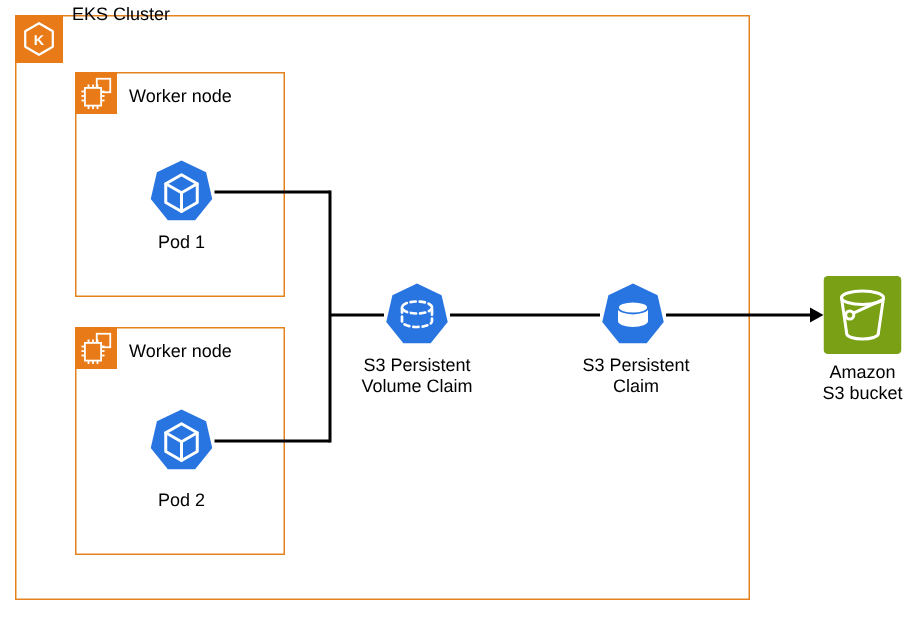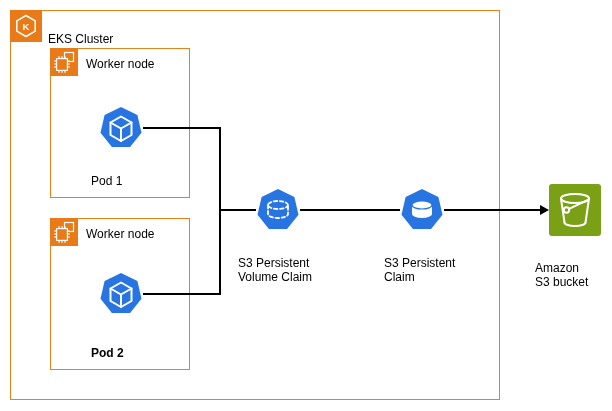--- a/index.html
+++ b/index.html
@@ -4,21 +4,21 @@
 <style>
   html,body{margin:0;padding:0;background:#fff;}
   .canvas{
     position:relative;width:612px;height:411px;background:var(--background,#fff);
     font-family:"Liberation Sans",sans-serif;color:var(--text-black,#000);
     overflow:hidden;
   }
   .box{position:absolute;box-sizing:border-box;border:1px solid var(--orange-border,#E2831E);background:transparent;}
   .badge{position:absolute;line-height:0;}
   .label{position:absolute;font-size:12px;line-height:14px;color:var(--text-black,#000);white-space:nowrap;}
-  .label.center{text-align:left;white-space:normal;margin-top:20px;}
+  .label.center{text-align:center;white-space:normal;}
   .edge{position:absolute;background:var(--edge-black,#000);}
   .edge.h{height:1.5px;}
   .edge.v{width:1.5px;}
   .arrowhead{
     position:absolute;width:0;height:0;
     border-top:5.5px solid transparent;border-bottom:5.5px solid transparent;
     border-left:9px solid var(--edge-black,#000);
   }
   .icon-svg{display:block;}
 </style>
@@ -28,21 +28,21 @@
 <div class="canvas">
 
   <div class="box" style="left:10px;top:10px;width:490px;height:390px;"></div>
   <div class="badge" style="left:10px;top:10px;">
     <svg class="icon-svg" width="32" height="32" viewBox="0 0 32 32">
       <rect width="32" height="32" style="fill:var(--orange-icon,#E87B17)"></rect>
       <polygon points="16,5.5 25.2,10.8 25.2,21.2 16,26.5 6.8,21.2 6.8,10.8" fill="none" stroke="#fff" stroke-width="1.5" stroke-linejoin="round"></polygon>
       <text x="16" y="19.8" font-size="9.5" font-weight="bold" fill="#fff" text-anchor="middle">K</text>
     </svg>
   </div>
-  <div class="label" style="left:48px;top:32px;">EKS Cluster</div>
+  <div class="label" style="left:48px;top:2px;">EKS Cluster</div>
 
   <div class="box" style="left:50px;top:48px;width:140px;height:150px;"></div>
   <div class="badge" style="left:50px;top:48px;">
     <svg class="icon-svg" width="28" height="28" viewBox="0 0 28 28">
       <rect width="28" height="28" style="fill:var(--orange-icon,#E87B17)"></rect>
       <rect x="14.5" y="4.5" width="9" height="9" fill="none" stroke="#fff" stroke-width="1.2"></rect>
       <g stroke="#fff" stroke-width="1.2">
         <line x1="9" y1="8.3" x2="9" y2="10.6"></line>
           <line x1="12" y1="8.3" x2="12" y2="10.6"></line>
           <line x1="15" y1="8.3" x2="15" y2="10.6"></line>
@@ -100,21 +100,21 @@
   <div class="badge" style="left:99px;top:272px;">
     <svg class="icon-svg" width="44" height="44" viewBox="0 0 44 44">
       <polygon points="22,1 38.4,8.9 42.5,26.7 31.1,40.9 12.9,40.9 1.5,26.7 5.6,8.9" style="fill:var(--pod-blue,#2875E2)"></polygon>
       <g fill="none" stroke="#fff" stroke-width="2" stroke-linejoin="round" stroke-linecap="round">
         <path d="M22,10.5 L32.5,16.5 L22,22.5 L11.5,16.5 Z"></path>
         <path d="M11.5,16.5 L11.5,29 L22,35 L22,22.5"></path>
         <path d="M32.5,16.5 L32.5,29 L22,35"></path>
       </g>
     </svg>
   </div>
-  <div class="label center" style="left:91px;top:326px;width:60px;font-weight:bold;">Pod 2</div>
+  <div class="label center" style="left:91px;top:326px;width:60px;">Pod 2</div>
 
   <div class="edge h" style="left:143px;top:127.3px;width:77px;"></div>
   <div class="edge h" style="left:143px;top:293.3px;width:77px;"></div>
   <div class="edge v" style="left:219.3px;top:127.3px;height:167.5px;"></div>
   <div class="edge h" style="left:220px;top:209.3px;width:36px;"></div>
   <div class="edge h" style="left:300px;top:209.3px;width:100px;"></div>
   <div class="edge h" style="left:444px;top:209.3px;width:96px;"></div>
   <div class="arrowhead" style="left:540px;top:204.5px;"></div>
 
   <div class="badge" style="left:256px;top:188px;">

